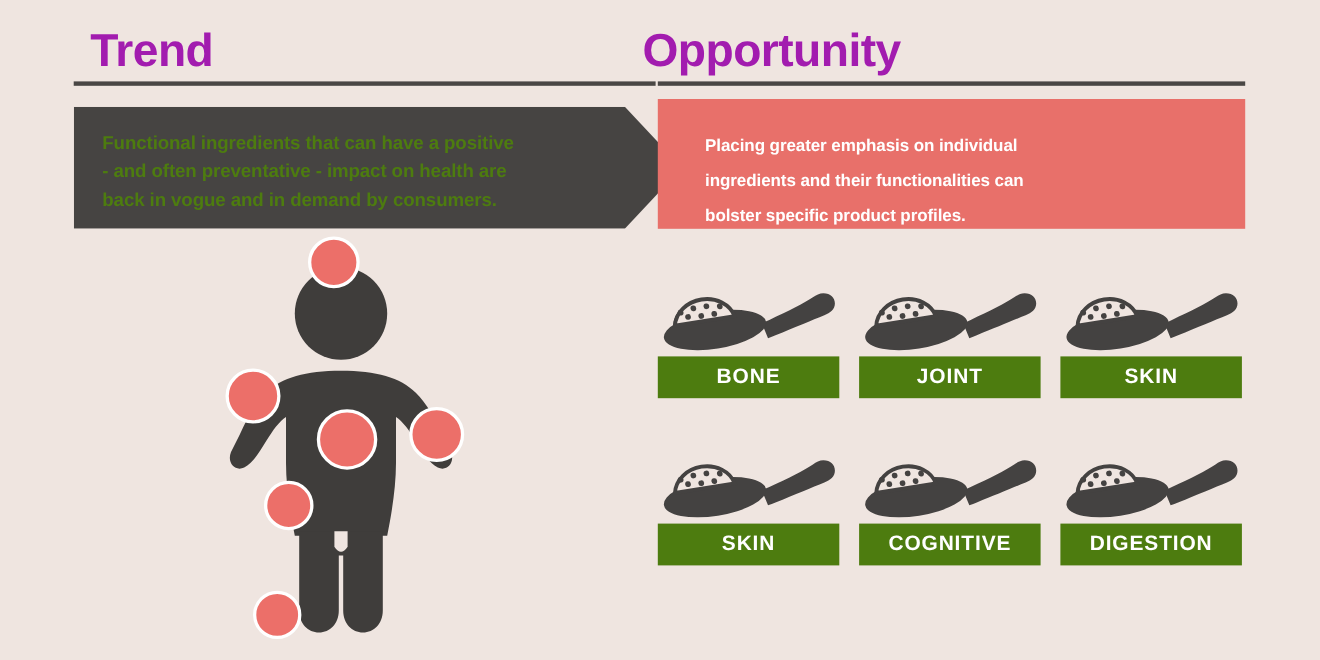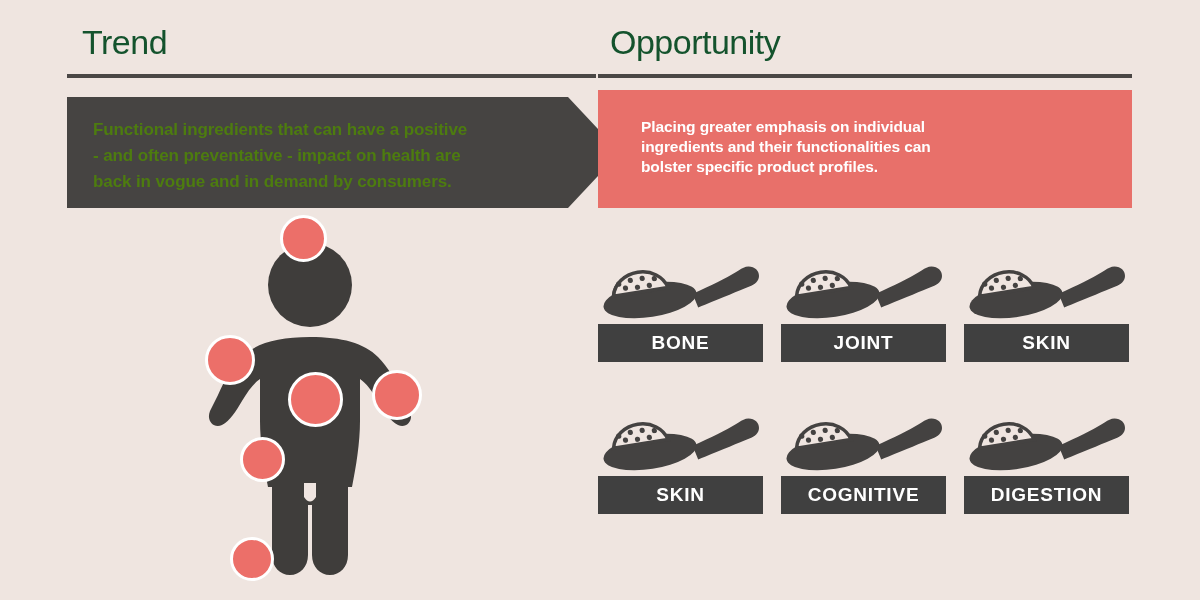--- a/index.html
+++ b/index.html
@@ -17,28 +17,28 @@
   #canvas {
     position: relative;
     width: 1200px;
     height: 600px;
     background: #EFE5E0;
   }
 
   
   .col-title {
     position: absolute;
-    font-size: 34px;
-    font-weight: normal;
-    color: #14532d;
+    font-size: 42px;
+    font-weight: bold;
+    color: #a21caf;
     letter-spacing: -0.5px;
     line-height: 1;
   }
   #title-trend { left: 82px; top: 25px; }
-  #title-opportunity { left: 610px; top: 25px; }
+  #title-opportunity { left: 584px; top: 25px; }
 
   .rule {
     position: absolute;
     height: 4px;
     background: #4A4745;
   }
   #rule-trend { left: 67px; top: 74px; width: 529px; }
   #rule-opportunity { left: 598px; top: 74px; width: 534px; }
 
   
@@ -74,21 +74,21 @@
     background: #E8706A;
   }
   #banner-opportunity-text {
     position: absolute;
     left: 641px;
     top: 117px;
     width: 400px;
     color: #FFFFFF;
     font-size: 15.5px;
     font-weight: bold;
-    line-height: 20px;
+    line-height: 32px;
     letter-spacing: -0.1px;
     white-space: pre-line;
   }
 
   
   #figure {
     position: absolute;
     left: 180px;
     top: 215px;
     width: 300px;
@@ -115,21 +115,21 @@
     width: 165px;
   }
   .card-icon {
     width: 165px;
     height: 62px;
     display: block;
   }
   .card-label {
     width: 165px;
     height: 38px;
-    background: #404040;
+    background: #4d7c0f;
     color: #FFFFFF;
     font-size: 19px;
     font-weight: bold;
     letter-spacing: 0.8px;
     display: flex;
     align-items: center;
     justify-content: center;
     box-sizing: border-box;
   }
 </style>

